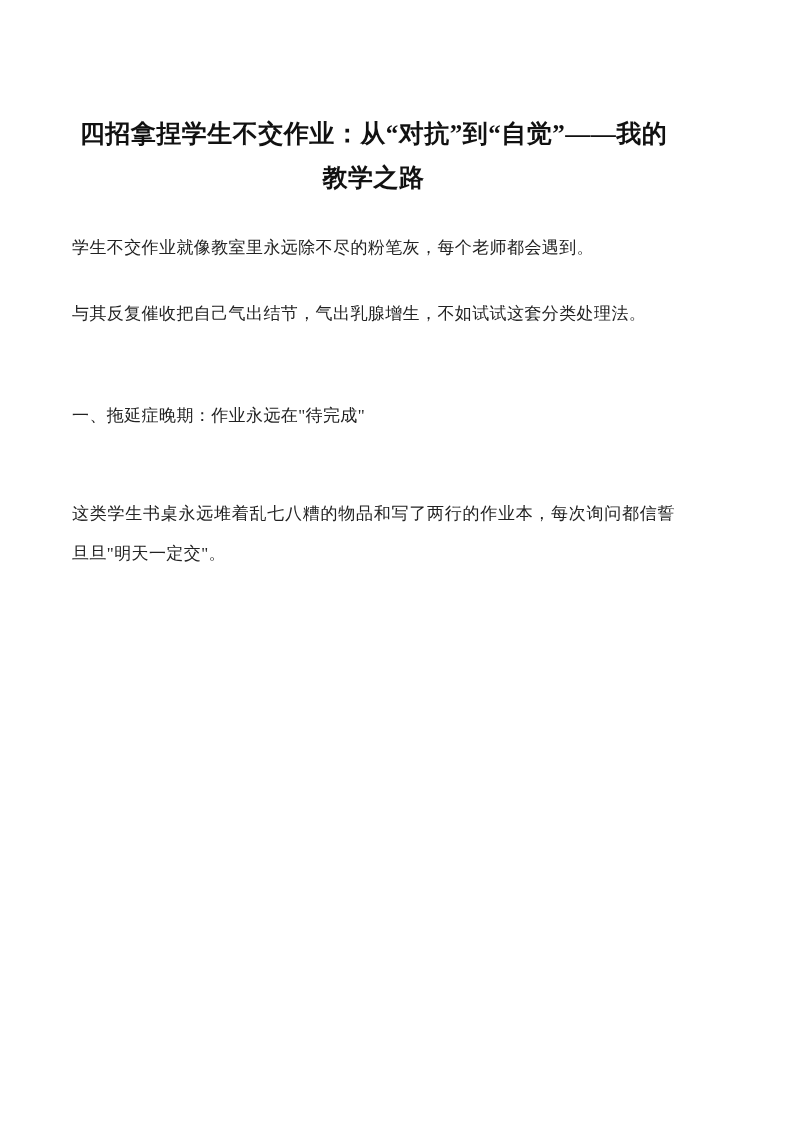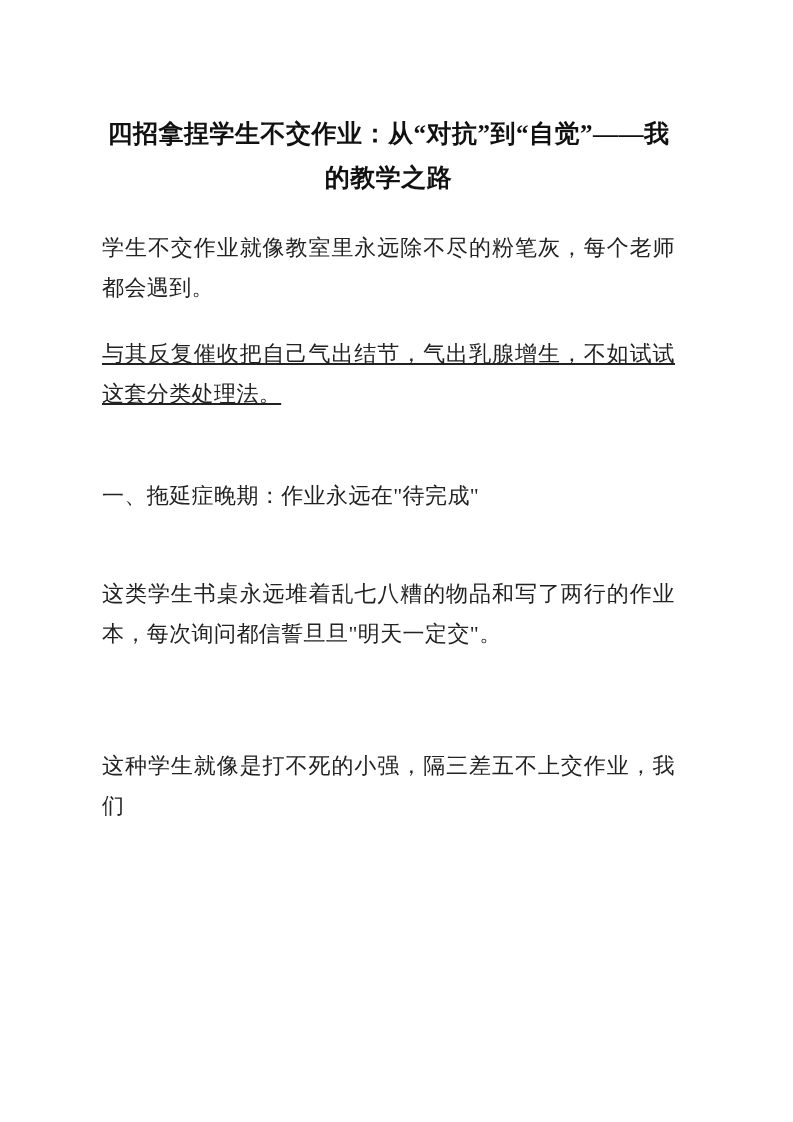--- a/index.html
+++ b/index.html
@@ -12,55 +12,53 @@
     height: 1122px;
     font-family: "Liberation Serif", "DejaVu Serif", serif;
     color: #1a1a1a;
     -webkit-font-smoothing: antialiased;
   }
   .page {
     position: relative;
     width: 793px;
     height: 1122px;
     box-sizing: border-box;
-    padding: 112px 118px 80px 102px;
+    padding: 112px 118px 80px 72px;
   }
   .doc-title {
     font-size: 25px;
     line-height: 44px;
     font-weight: 700;
     text-align: center;
     margin: 0 0 28px 0;
     letter-spacing: 0.5px;
     color: #111111;
   }
   .para {
-    font-size: 22px;
+    font-size: 17px;
     line-height: 40px;
     margin: 0 0 26px 0;
     text-align: justify;
     text-justify: inter-ideograph;
     letter-spacing: 0.4px;
     color: #222222;
   }
   .para.gap-large {
     margin-bottom: 62px;
-    text-decoration: underline;
   }
   .para.gap-xlarge {
     margin-bottom: 92px;
   }
   .para.heading {
     margin-bottom: 58px;
   }
 </style>
 </head>
 <body>
 
 <div class="page">
   <h1 class="doc-title">四招拿捏学生不交作业：从“对抗”到“自觉”——我的教学之路</h1>
 
   <p class="para">学生不交作业就像教室里永远除不尽的粉笔灰，每个老师都会遇到。</p>
   <p class="para gap-large">与其反复催收把自己气出结节，气出乳腺增生，不如试试这套分类处理法。</p>
   <p class="para heading">一、拖延症晚期：作业永远在"待完成"</p>
   <p class="para gap-xlarge">这类学生书桌永远堆着乱七八糟的物品和写了两行的作业本，每次询问都信誓旦旦"明天一定交"。</p>
-  <p class="para">这种学生就像是打不死的小强，隔三差五不上交作业，我们</p>
 </div>
 
 </body></html>

